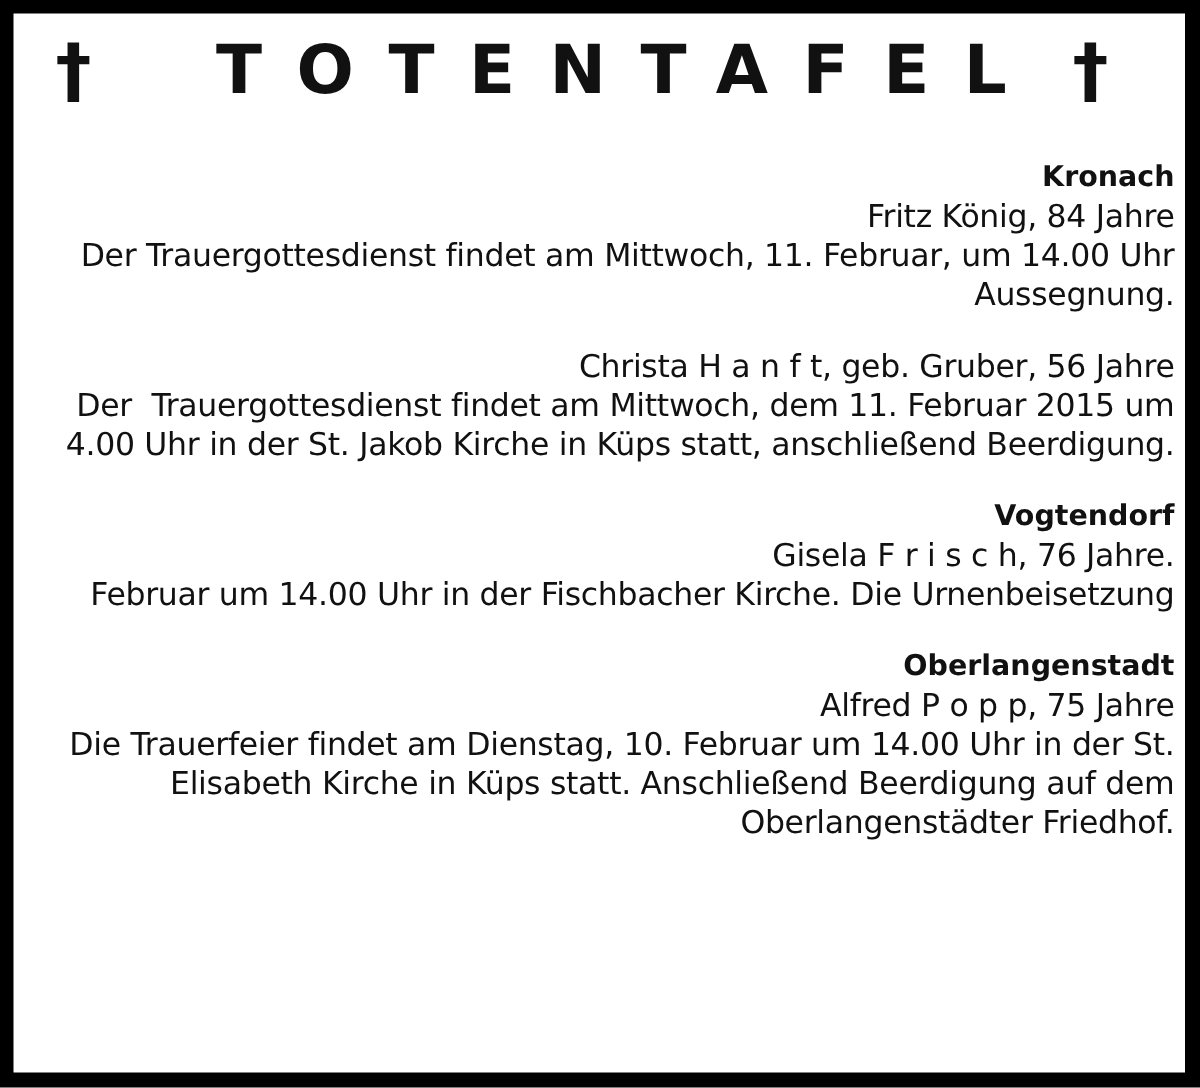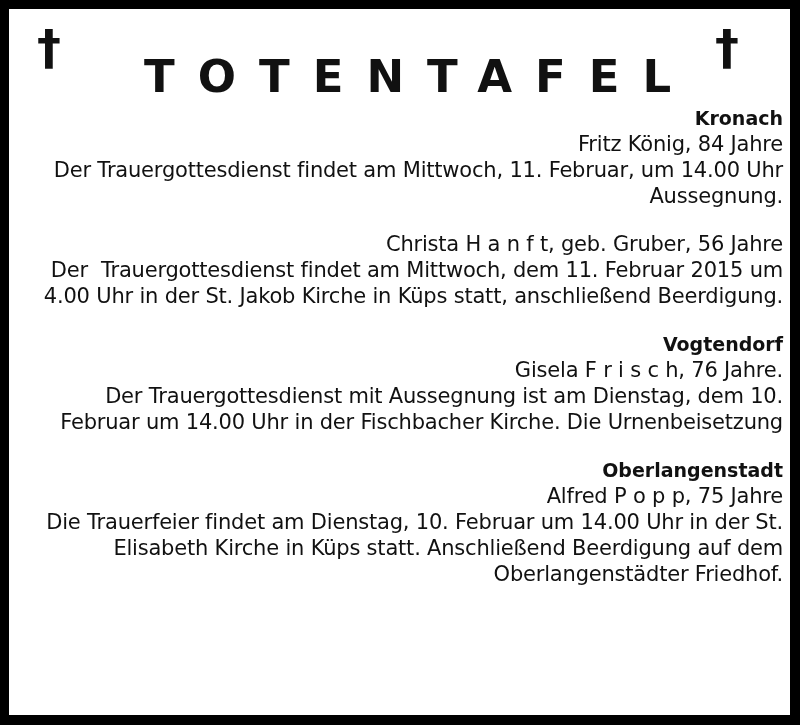--- a/index.html
+++ b/index.html
@@ -11,21 +11,21 @@
   }
   .header {
     position: absolute; left: 0; top: 8px; width: 100%; height: 60px;
     font-family: "DejaVu Sans", sans-serif; font-weight: bold; font-size: 45px;
   }
   .cross { position: absolute; top: 2px; font-size: 48px; line-height: 56px; }
   .cross.left { left: 28px; }
   .cross.right { left: 706px; }
   .title {
     position: absolute; left: 135px; top: 2px; line-height: 56px;
-    letter-spacing: 23px; white-space: nowrap; margin-top: 30px;
+    letter-spacing: 23px; white-space: nowrap;
   }
   .entries { position: absolute; left: 9px; top: 96px; width: 765px; text-align: right; }
   .entry { margin-bottom: 22px; }
   .place { font-weight: bold; font-size: 19px; line-height: 26px; }
   .line { font-size: 21px; line-height: 26px; white-space: nowrap; letter-spacing: -0.2px; }
 </style>
 </head>
 <body>
 
 <div class="panel">
@@ -45,21 +45,20 @@
 
     <div class="entry">
       <div class="line">Christa H a n f t, geb. Gruber, 56 Jahre</div>
       <div class="line" style="white-space:pre;">Der  Trauergottesdienst findet am Mittwoch, dem 11. Februar 2015 um</div>
       <div class="line">4.00 Uhr in der St. Jakob Kirche in Küps statt, anschließend Beerdigung.</div>
     </div>
 
     <div class="entry">
       <div class="place">Vogtendorf</div>
       <div class="line">Gisela F r i s c h, 76 Jahre.</div>
-      <div class="line">Der Trauergottesdienst mit Aussegnung ist am Dienstag, dem 10.</div>
       <div class="line">Februar um 14.00 Uhr in der Fischbacher Kirche. Die Urnenbeisetzung</div>
     </div>
 
     <div class="entry">
       <div class="place">Oberlangenstadt</div>
       <div class="line">Alfred P o p p, 75 Jahre</div>
       <div class="line">Die Trauerfeier findet am Dienstag, 10. Februar um 14.00 Uhr in der St.</div>
       <div class="line">Elisabeth Kirche in Küps statt. Anschließend Beerdigung auf dem</div>
       <div class="line">Oberlangenstädter Friedhof.</div>
     </div>

